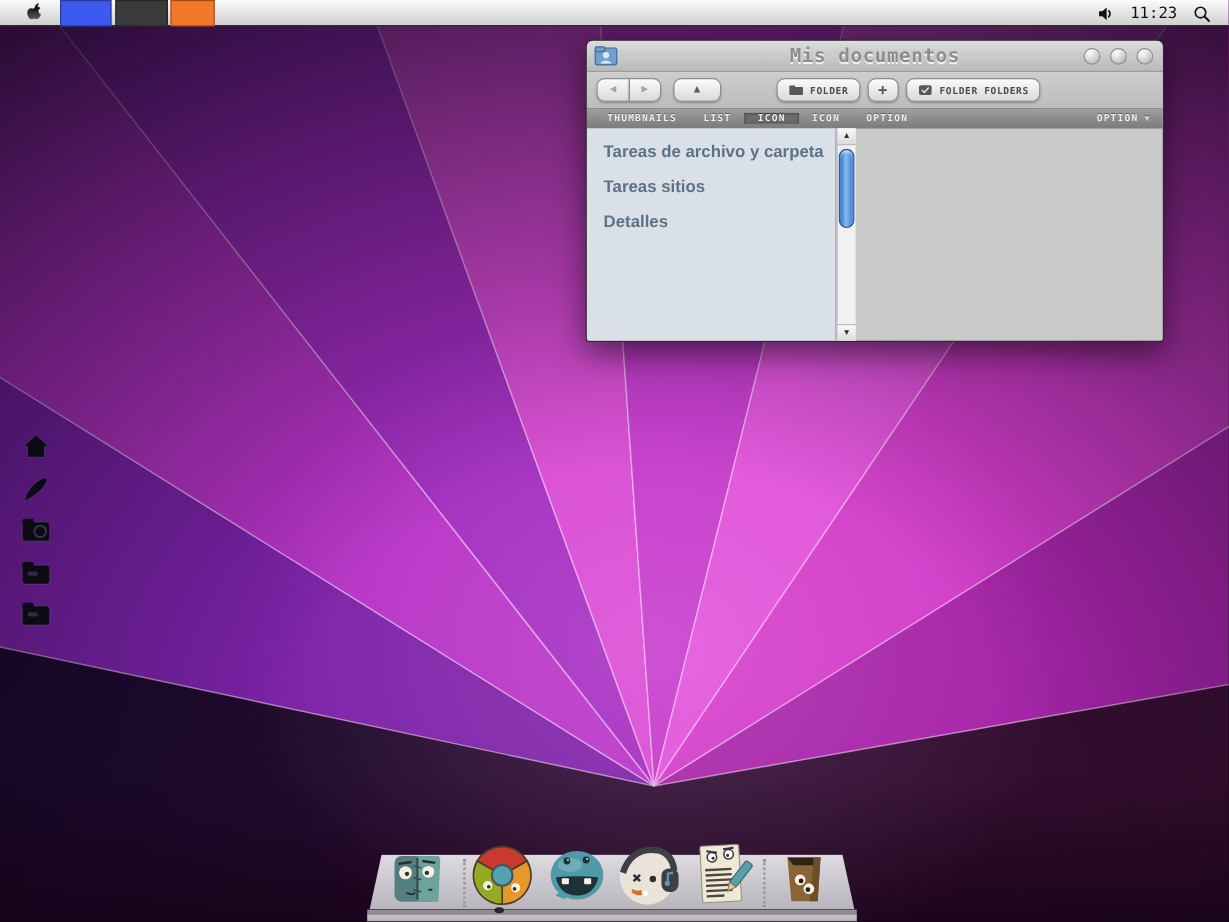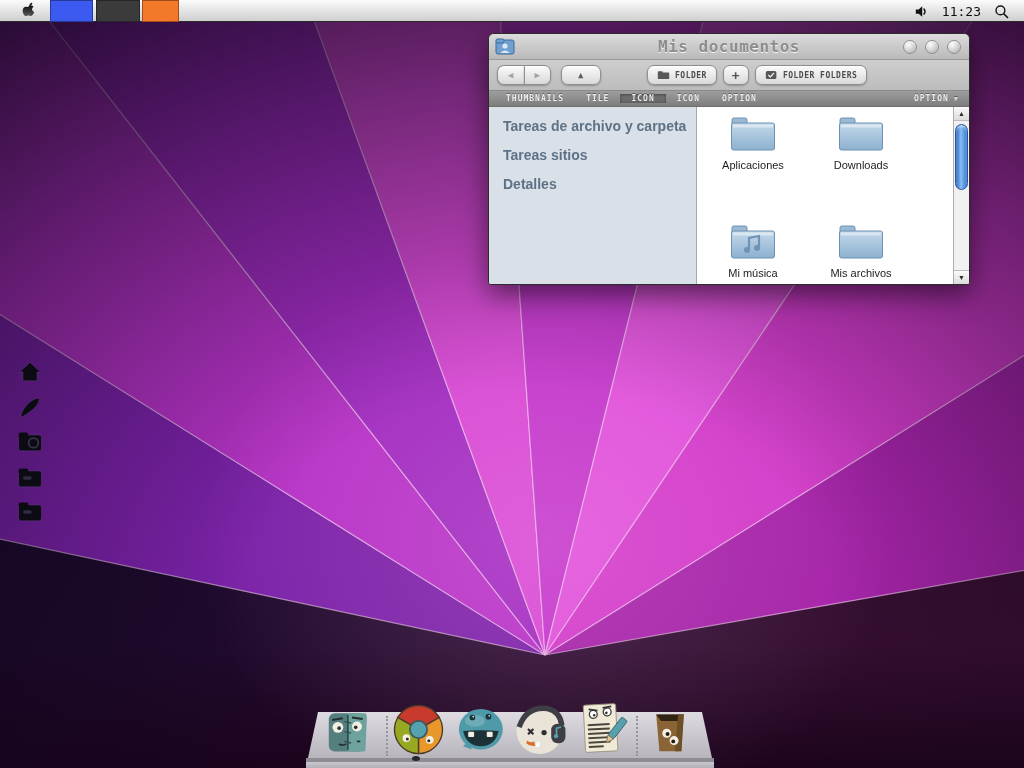--- a/index.html
+++ b/index.html
@@ -354,63 +354,37 @@
       <div class="tbtn">
         <svg class="tico">
             <use href="#ic-checkopt"></use>
           </svg>
         <span>FOLDER FOLDERS</span>
       </div>
     </div>
 
     <div class="tabbar">
       <div class="tab">THUMBNAILS</div>
-      <div class="tab">TILE</div>
+      <div class="tab">LIST</div>
       <div class="tab active">ICON</div>
       <div class="tab">ICON</div>
       <div class="tab">OPTION</div>
       <div class="optmenu">
         <span>OPTION</span>
         <span class="optcaret">▼</span>
       </div>
     </div>
 
     <div class="winbody">
       <div class="sidebar">
         <div class="side-sec">Tareas de archivo y carpeta</div>
         <div class="side-sec">Tareas sitios</div>
         <div class="side-sec">Detalles</div>
       </div>
 
-      <div class="content">
-        <div class="fitem f1">
-          <svg>
-              <use href="#ic-folder"></use>
-            </svg>
-          <div class="flabel">Aplicaciones</div>
-        </div>
-        <div class="fitem f2">
-          <svg>
-              <use href="#ic-folder"></use>
-            </svg>
-          <div class="flabel">Downloads</div>
-        </div>
-        <div class="fitem f3">
-          <svg>
-              <use href="#ic-folder-music"></use>
-            </svg>
-          <div class="flabel">Mi música</div>
-        </div>
-        <div class="fitem f4">
-          <svg>
-              <use href="#ic-folder"></use>
-            </svg>
-          <div class="flabel">Mis archivos</div>
-        </div>
-      </div>
 
       <div class="scrollbar">
         <div class="sb-arrow" style="top:0">▲</div>
         <div class="sb-thumb"></div>
         <div class="sb-arrow sb-down">▼</div>
       </div>
     </div>
   </div>
 
   <div class="dock-top"></div>

